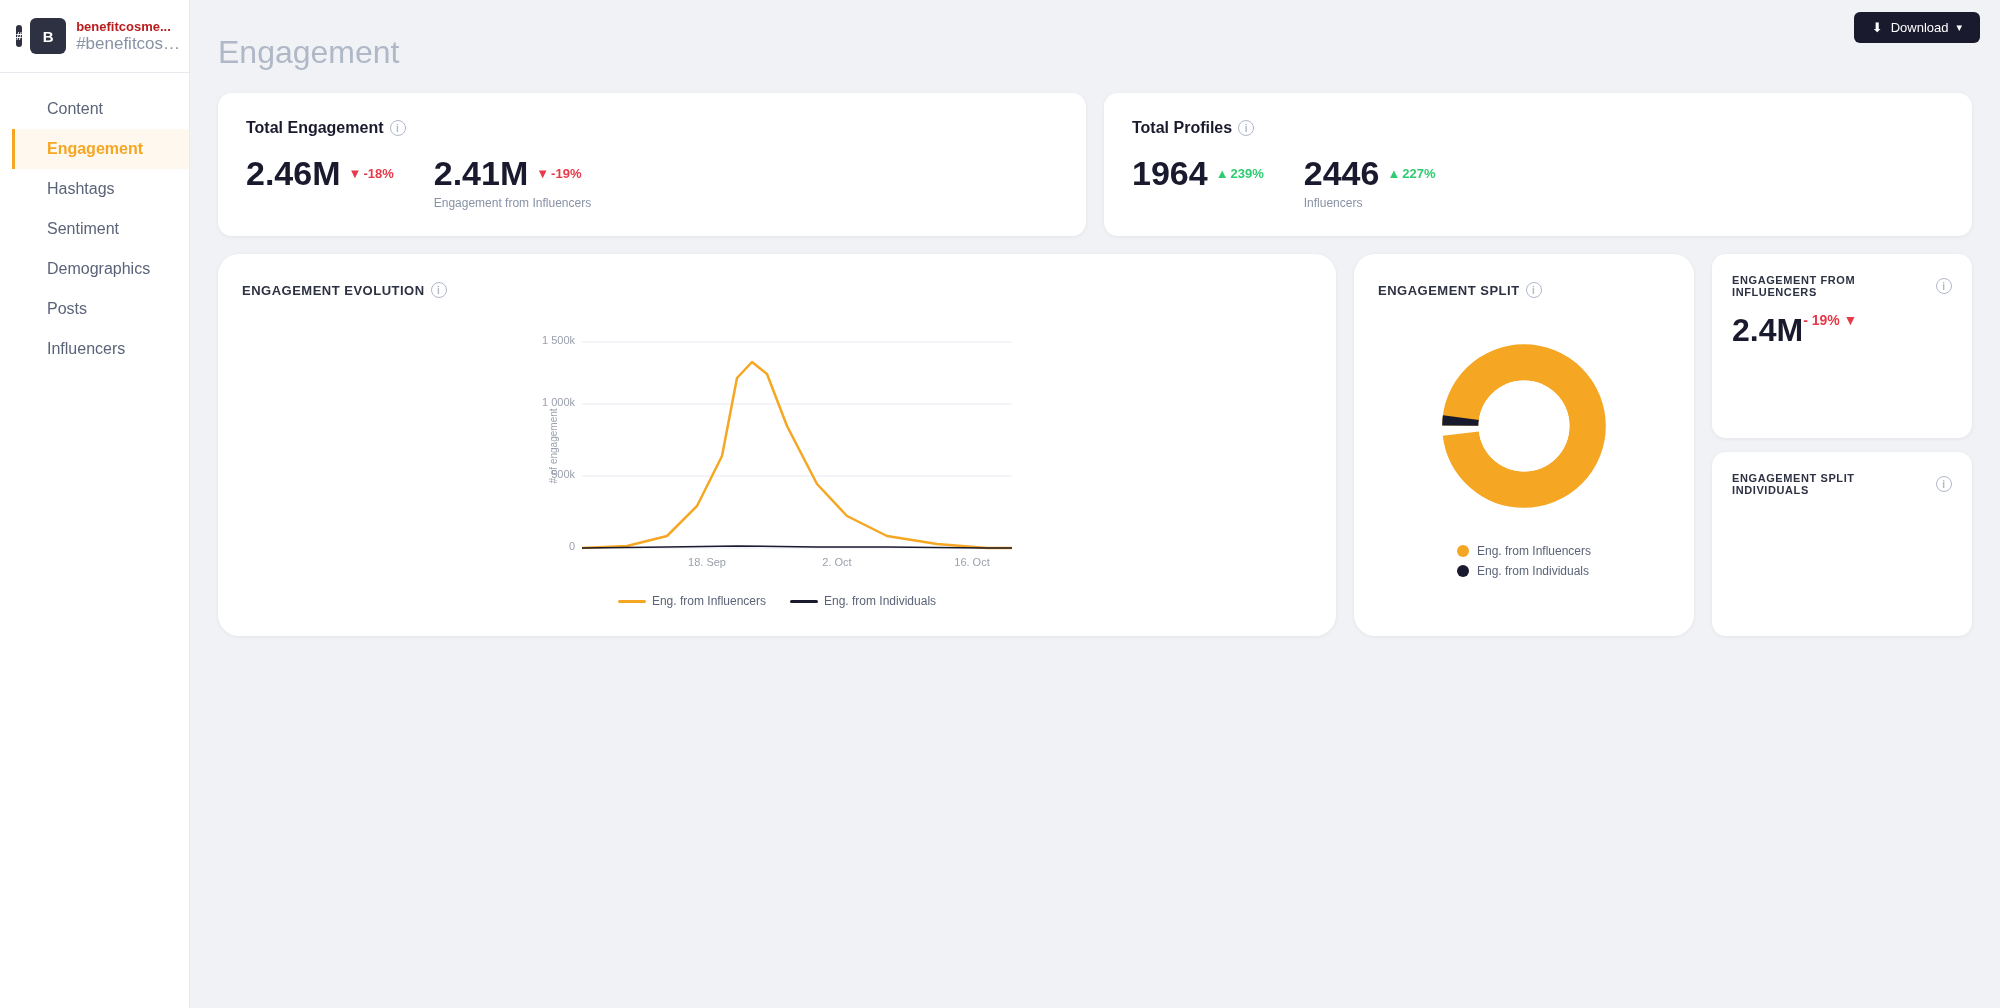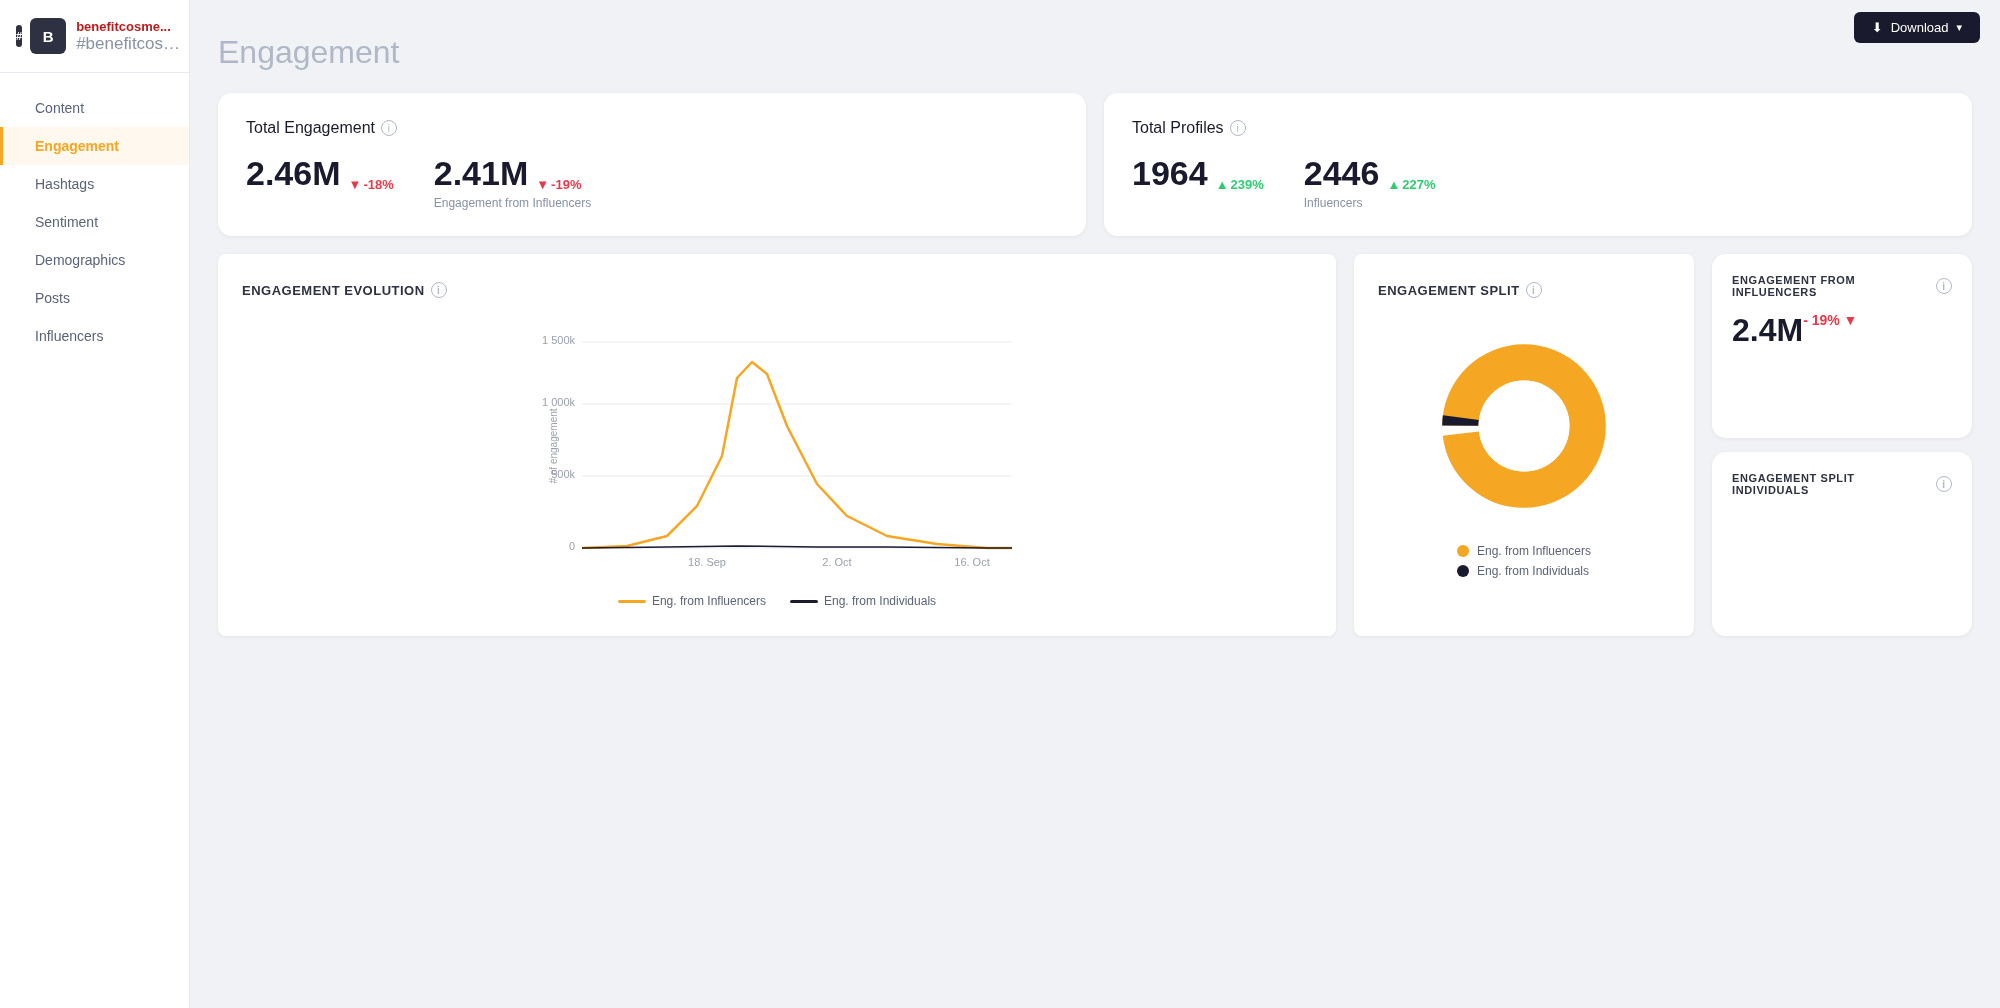--- a/index.html
+++ b/index.html
@@ -40,25 +40,26 @@
       border-radius: 4px;
       display: flex; align-items: center; justify-content: center;
       color: #fff; font-size: 11px; font-weight: 700;
       margin-right: 8px;
     }
 
     .sidebar-nav { padding: 16px 0; flex: 1; }
     .nav-item {
       display: flex; align-items: center;
       padding: 11px 32px;
-      font-size: 14px;
+      font-size: 16px;
       color: #5a6377;
       cursor: pointer;
       border-left: 3px solid transparent;
       transition: background 0.15s;
+      margin-left: 12px;
     }
     .nav-item.active { color: #f5a623; border-left-color: #f5a623; font-weight: 600; background: #fff8ee; }
 
     
     .main {
       flex: 1;
       overflow-y: auto;
       padding: 30px 28px;
       position: relative;
     }
@@ -101,21 +102,21 @@
     .metric-card {
       background: #fff;
       border-radius: 14px;
       padding: 26px 28px;
       flex: 1;
       box-shadow: 0 1px 4px rgba(0,0,0,0.06);
     }
 
     .metric-card-title {
       font-size: 16px;
-      font-weight: 400;
+      font-weight: 700;
       color: #1a1a2e;
       margin-bottom: 18px;
       display: flex; align-items: center; gap: 6px;
     }
     .info-icon {
       width: 16px; height: 16px;
       border-radius: 50%;
       border: 1.5px solid #b0b8c8;
       display: inline-flex; align-items: center; justify-content: center;
       font-size: 10px; color: #b0b8c8;
@@ -125,31 +126,31 @@
     .metric-values {
       display: flex;
       gap: 40px;
       align-items: flex-start;
     }
     .metric-value-block { display: flex; flex-direction: column; }
     .metric-big {
       font-size: 34px;
       font-weight: 800;
       color: #1a1a2e;
-      display: flex; align-items: flex-end; gap: 8px;
+      display: flex; align-items: center; gap: 8px;
       line-height: 1.1;
     }
     .metric-change-neg { color: #e8394a; font-size: 13px; font-weight: 600; display: flex; align-items: center; gap: 2px; }
     .metric-change-pos { color: #2ecc71; font-size: 13px; font-weight: 600; display: flex; align-items: center; gap: 2px; }
     .metric-sub { font-size: 12px; color: #8892a4; margin-top: 4px; }
 
     
     .chart-card {
       background: #fff;
-      border-radius: 8px;
+      border-radius: 21px;
       padding: 28px 24px;
       box-shadow: 0 1px 4px rgba(0,0,0,0.06);
       flex: 1;
     }
     .charts-row {
       display: flex;
       gap: 18px;
       margin-bottom: 18px;
     }
     .chart-card-title {

